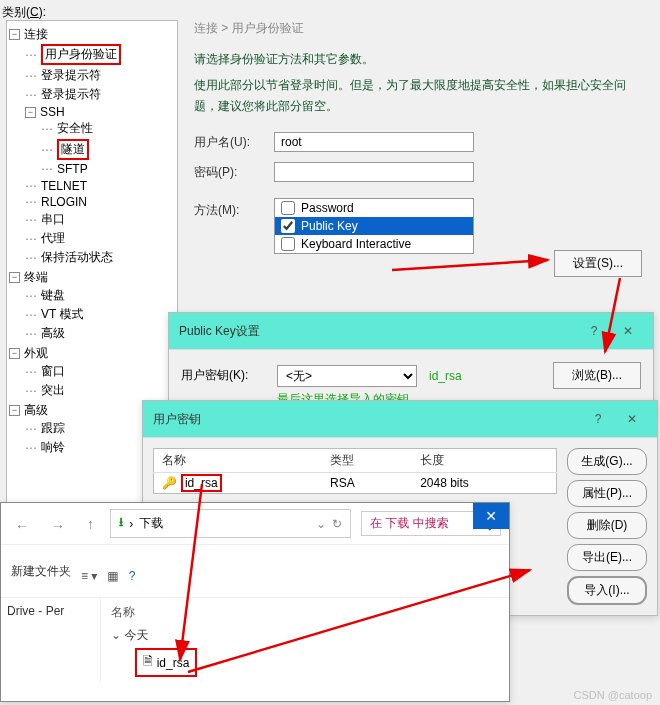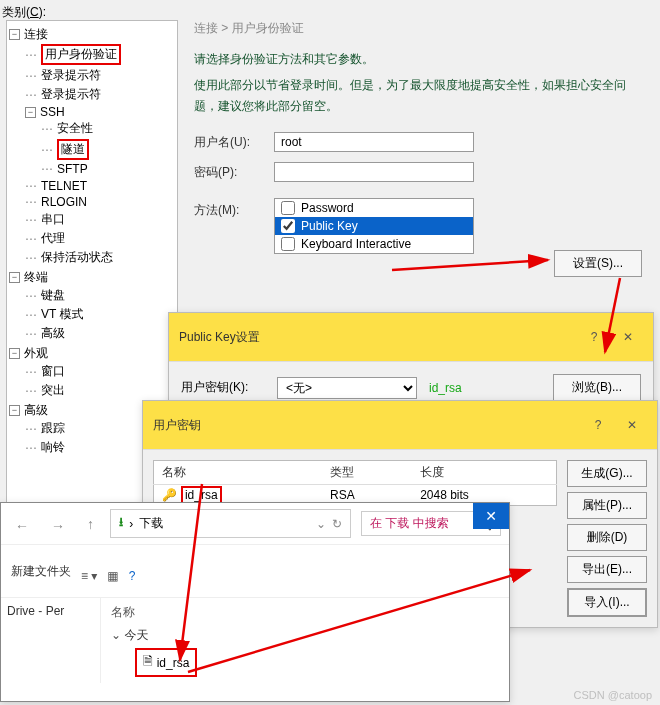--- a/index.html
+++ b/index.html
@@ -36,21 +36,21 @@
 .method-item.selected { background: #0a63c9; color: #fff; }
 .method-item input[type=checkbox] { width: 14px; height: 14px; accent-color: #0a63c9; }
 .method-item.selected input[type=checkbox] { accent-color: #fff; }
 
 .btn { border: 1px solid #999; background: #f6f6f6; padding: 4px 12px; min-width: 88px; text-align: center; cursor: default; }
 
 .btn-settings { position: absolute; right: 18px; top: 250px; }
 
 
 .dialog { position: absolute; background: #f0f0f0; border: 1px solid #bbb; box-shadow: 0 2px 8px rgba(0,0,0,0.15); }
-.dialog .titlebar { background: #fde047; padding: 14px 10px; display: flex; align-items: center; justify-content: space-between; border-bottom: 1px solid #ddd; gap: 32px; }
+.dialog .titlebar { background: #5eead4; padding: 8px 10px; display: flex; align-items: center; justify-content: space-between; border-bottom: 1px solid #ddd; gap: 32px; }
 .dialog .titlebar .title { color: #333; }
 .dialog .titlebar .ctrls { display: flex; gap: 4px; }
 .dialog .titlebar .ctrls span { width: 30px; height: 20px; display: inline-flex; align-items: center; justify-content: center; color: #555; }
 .dialog .body { padding: 12px; }
 
 
 .dlg-pk { left: 168px; top: 312px; width: 486px; }
 .dlg-pk .row { display: flex; align-items: center; gap: 6px; }
 .dlg-pk .row label { width: 90px; }
 .dlg-pk select { border: 1px solid #999; background: #fff; height: 22px; width: 140px; padding: 0 4px; }
@@ -59,21 +59,21 @@
 
 
 .dlg-uk { left: 142px; top: 400px; width: 516px; }
 .dlg-uk .content { display: flex; gap: 10px; padding: 10px; }
 .dlg-uk table { width: 100%; border-collapse: collapse; background: #fff; border: 1px solid #bbb; }
 .dlg-uk th, .dlg-uk td { text-align: left; padding: 3px 8px; font-weight: normal; }
 .dlg-uk thead th { background: #fff; border-bottom: 1px solid #ddd; color: #333; }
 .dlg-uk tbody tr { background: #fff; }
 .dlg-uk .keyicon { margin-right: 4px; }
 .dlg-uk .btncol { display: flex; flex-direction: column; gap: 5px; }
-.dlg-uk .btncol .btn { min-width: 80px; }
+.dlg-uk .btncol .btn { min-width: 80px; border-radius: 11px; }
 
 
 .dlg-fb { left: 0; top: 502px; width: 510px; height: 200px; background: #fff; border: 1px solid #888; }
 .dlg-fb .top { display: flex; align-items: center; padding: 6px 8px; gap: 10px; }
 .dlg-fb .arrow { color: #888; font-size: 14px; padding: 2px 6px; }
 .dlg-fb .crumb { flex: 1; border: 1px solid #ccc; padding: 3px 8px; display: flex; align-items: center; gap: 6px; }
 .dlg-fb .crumb .dl { color: #1a8a1a; font-weight: bold; }
 .dlg-fb .search { border: 1px solid #ccc; padding: 3px 8px; width: 140px; display: flex; align-items: center; justify-content: space-between; color: #be185d; }
 .dlg-fb .toolbar { display: flex; align-items: center; padding: 4px 10px; border-top: 1px solid #eee; border-bottom: 1px solid #eee; }
 .dlg-fb .toolbar .left { color: #333; }

